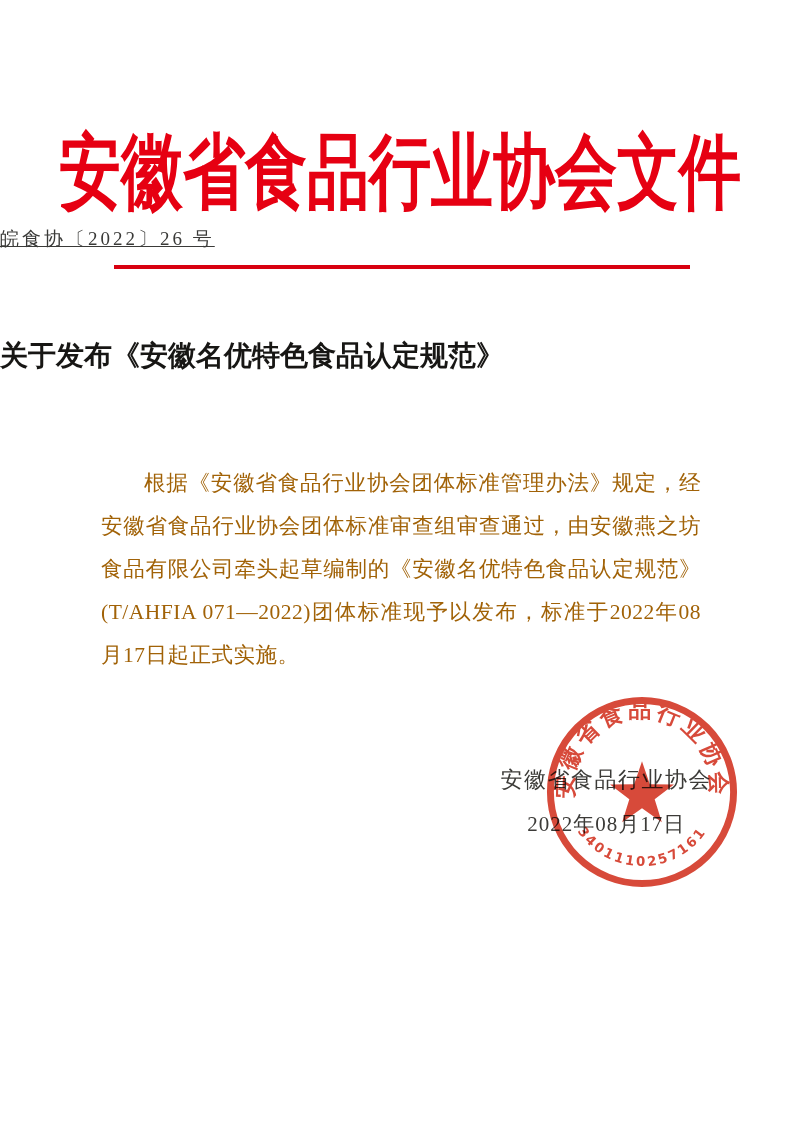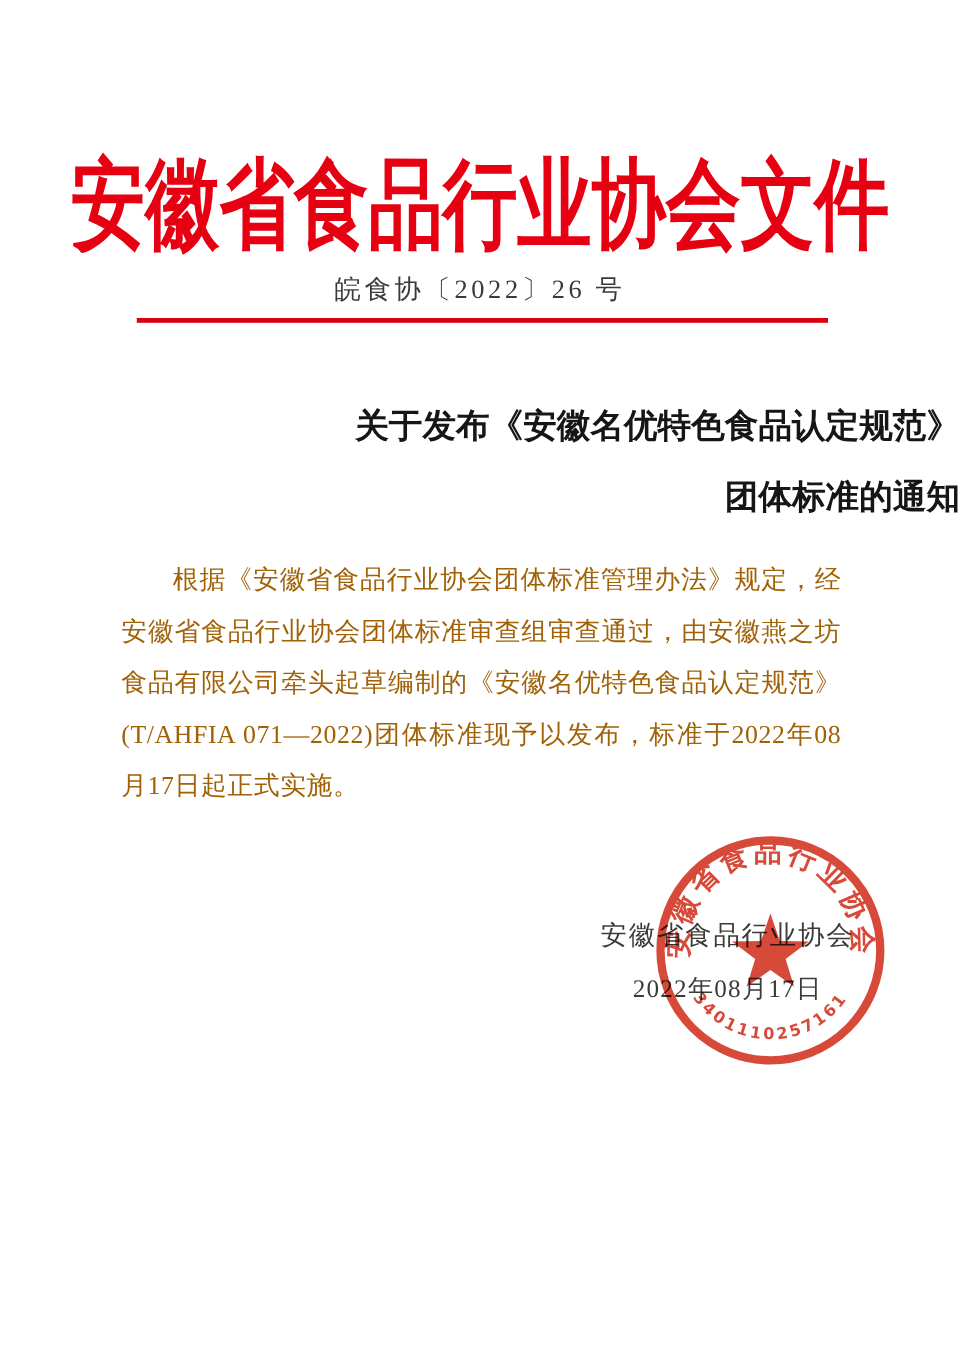--- a/index.html
+++ b/index.html
@@ -30,41 +30,41 @@
     transform: scaleY(1.32);
     transform-origin: 50% 50%;
     white-space: nowrap;
   }
   
   .doc-number {
     position: absolute;
     top: 226px;
     left: 0;
     width: 100%;
-    text-align: center;
-    font-size: 22px;
+    font-size: 19px;
     letter-spacing: 3px;
     color: #3a3a38;
+    text-decoration: underline;
   }
   
   .red-rule {
     position: absolute;
     top: 265px;
     left: 114px;
     width: 576px;
     height: 4px;
     background: #d80010;
   }
   
   .doc-title {
     position: absolute;
     top: 326px;
     left: 0;
     width: 100%;
-    text-align: right;
+    text-align: left;
     font-size: 28px;
     font-weight: bold;
     line-height: 59px;
     color: #171614;
   }
   
   .doc-body {
     position: absolute;
     top: 462px;
     left: 101px;
@@ -117,21 +117,20 @@
 <div class="page">
 
   <div class="letterhead">安徽省食品行业协会文件</div>
 
   <div class="doc-number">皖食协〔2022〕26 号</div>
 
   <div class="red-rule"></div>
 
   <div class="doc-title">
     <div>关于发布《安徽名优特色食品认定规范》</div>
-    <div>团体标准的通知</div>
   </div>
 
   <div class="doc-body">
     <p>根据《安徽省食品行业协会团体标准管理办法》规定，经安徽省食品行业协会团体标准审查组审查通过，由安徽燕之坊食品有限公司牵头起草编制的《安徽名优特色食品认定规范》(T/AHFIA 071—2022)团体标准现予以发布，标准于2022年08月17日起正式实施。</p>
   </div>
 
   <div class="signature-block">
     <div class="signature-name">安徽省食品行业协会</div>
     <div class="signature-date">2022年08月17日</div>
   </div>

